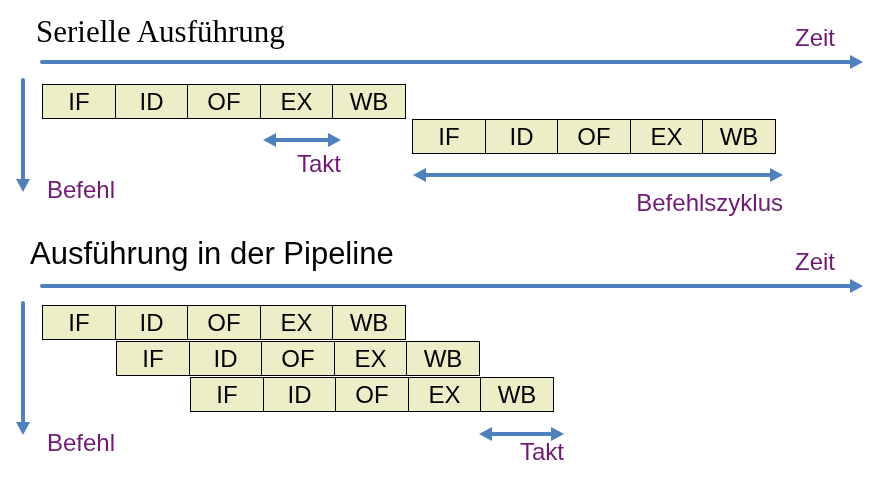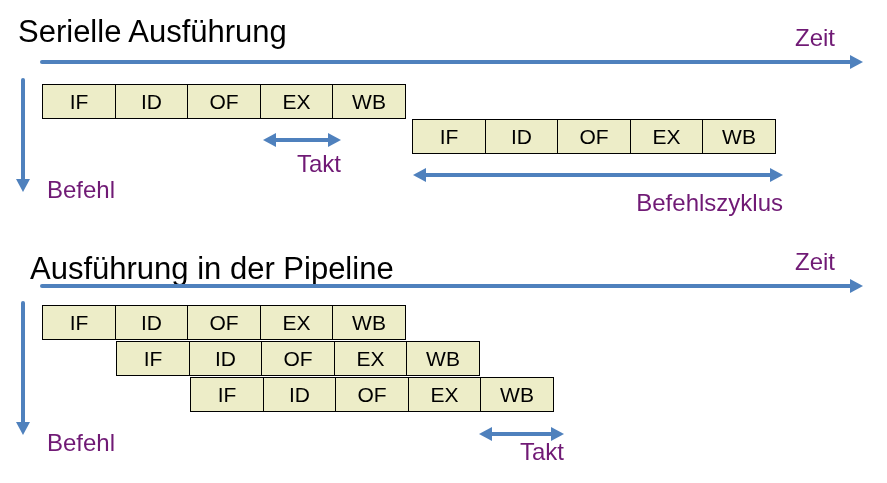--- a/index.html
+++ b/index.html
@@ -17,21 +17,21 @@
   .title{font-size:31px;line-height:1.15;color:#000;white-space:nowrap;}
   .lbl{font-size:24px;line-height:1.1;color:#701a75;white-space:nowrap;}
   .lbl.center{text-align:right;}
 
   
   .stage-row{position:absolute;display:flex;}
   .cell{
     box-sizing:border-box;width:74px;height:35px;
     background:var(--box-fill);border:1.5px solid var(--box-border);
     display:flex;align-items:center;justify-content:center;
-    font-size:21px;
+    font-size:24px;
   }
   .cell + .cell{margin-left:-1.5px;}
 
   
   .h-arrow{position:absolute;height:14px;}
   .h-arrow .line{position:absolute;left:0;right:10px;top:5px;height:4px;background:var(--accent);border-radius:2px;}
   .h-arrow .head-r{position:absolute;right:0;top:0;width:0;height:0;
     border-top:7px solid transparent;border-bottom:7px solid transparent;border-left:13px solid var(--accent);}
 
   
@@ -46,21 +46,21 @@
   .d-arrow .head-l{position:absolute;left:0;top:0;width:0;height:0;
     border-top:7px solid transparent;border-bottom:7px solid transparent;border-right:13px solid var(--accent);}
   .d-arrow .head-r{position:absolute;right:0;top:0;width:0;height:0;
     border-top:7px solid transparent;border-bottom:7px solid transparent;border-left:13px solid var(--accent);}
 </style>
 </head>
 <body>
 
 <div class="canvas">
 
-  <div class="abs title" style="left:18px;top:14px;">Serielle Ausführung</div>
+  <div class="abs title" style="left:36px;top:14px;font-family:Liberation Serif, serif;">Serielle Ausführung</div>
 
   <div class="abs lbl" style="left:795px;top:25px;">Zeit</div>
 
   <div class="h-arrow" style="left:40px;top:55px;width:823px;">
     <div class="line"></div>
       <div class="head-r"></div>
   </div>
 
   <div class="v-arrow" style="left:16px;top:78px;height:114px;">
     <div class="line"></div>
@@ -91,21 +91,21 @@
 
   <div class="d-arrow" style="left:413px;top:168px;width:370px;">
     <div class="head-l"></div>
     <div class="line"></div>
     <div class="head-r"></div>
   </div>
   <div class="abs lbl center" style="left:413px;top:190px;width:370px;">Befehlszyklus</div>
 
   <div class="abs lbl" style="left:47px;top:177px;">Befehl</div>
 
-  <div class="abs title" style="left:30px;top:251px;">Ausführung in der Pipeline</div>
+  <div class="abs title" style="left:30px;top:236px;">Ausführung in der Pipeline</div>
 
   <div class="abs lbl" style="left:795px;top:249px;">Zeit</div>
 
   <div class="h-arrow" style="left:40px;top:279px;width:823px;">
     <div class="line"></div>
       <div class="head-r"></div>
   </div>
 
   <div class="v-arrow" style="left:16px;top:301px;height:134px;">
     <div class="line"></div>

